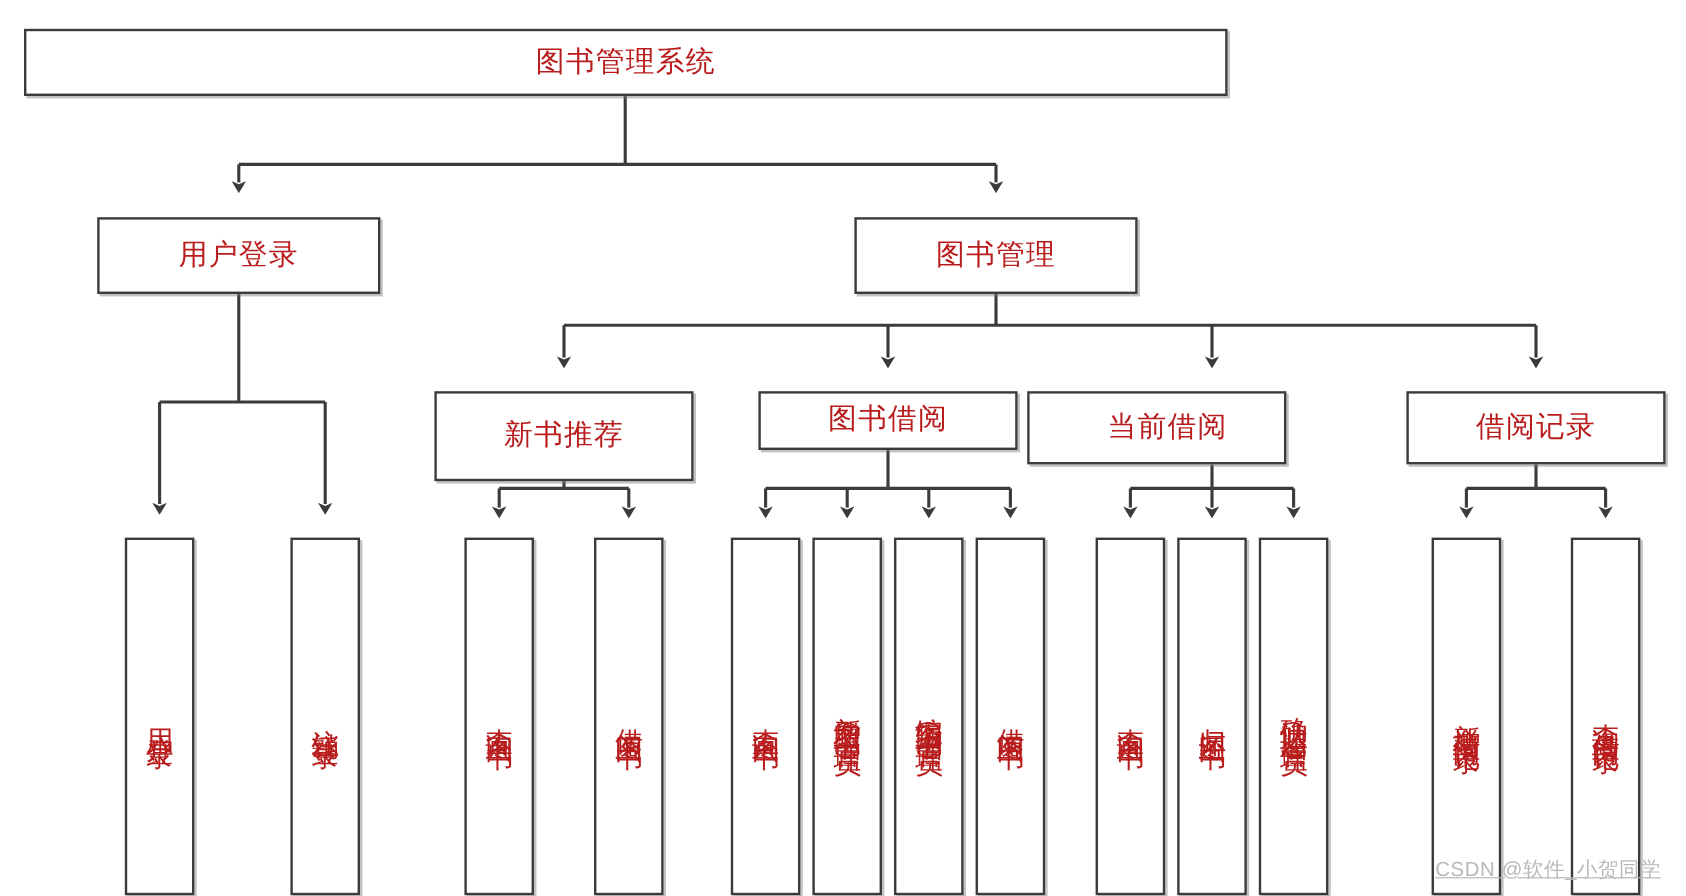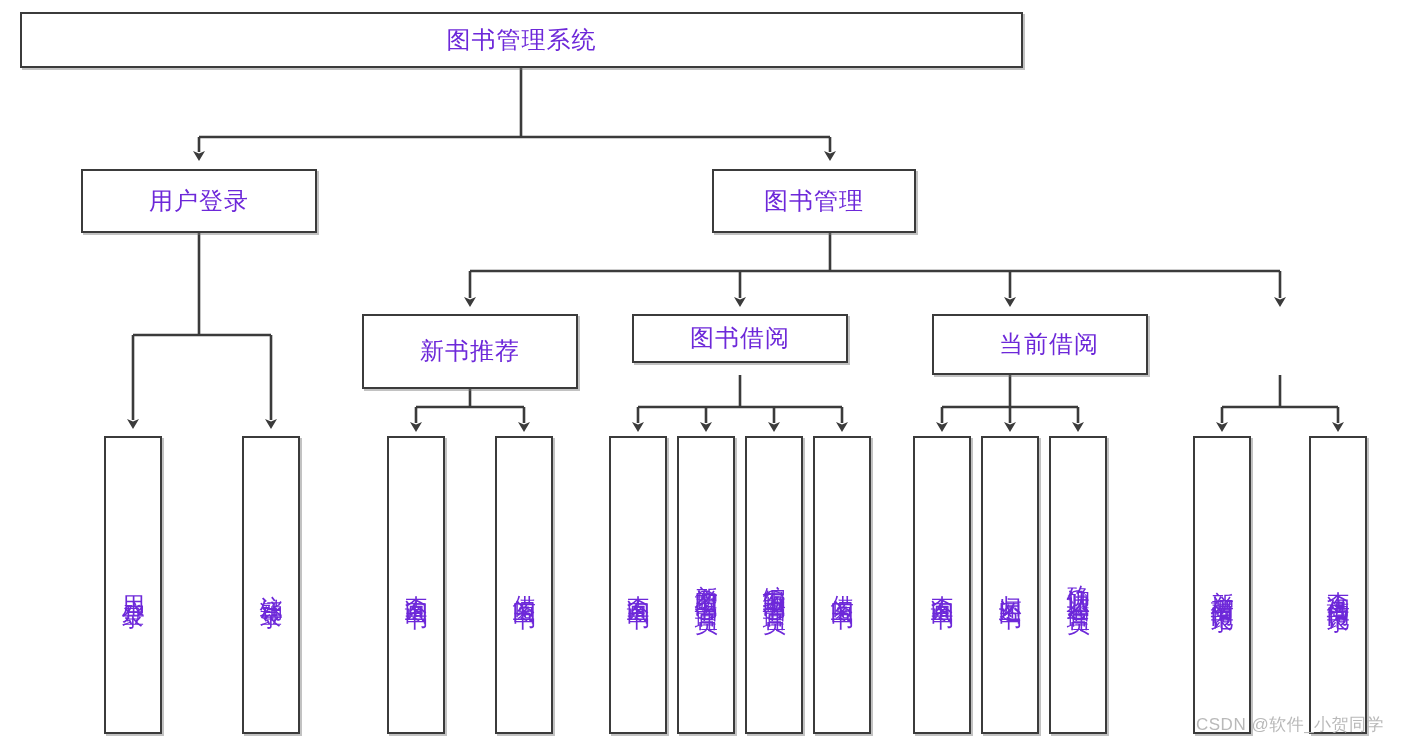--- a/index.html
+++ b/index.html
@@ -27,21 +27,22 @@
   }
   .node {
     position: absolute;
     box-sizing: border-box;
     background: #ffffff;
     border: 2px solid #3b3b3b;
     box-shadow: 2px 2px 0 rgba(120,120,120,0.45);
     display: flex;
     align-items: center;
     justify-content: center;
-    color: #6d28d9;
+    color: #b91c1c;
+    margin-top: 12px;
   }
   .node.horizontal {
     font-size: 24px;
     letter-spacing: 1px;
     line-height: 1.1;
   }
   .node.vertical {
     writing-mode: vertical-rl;
     text-orientation: upright;
     font-size: 23px;
@@ -54,20 +55,21 @@
     white-space: nowrap;
   }
   #watermark {
     position: absolute;
     left: 1196px;
     top: 713px;
     font-size: 17px;
     color: #b9b9b9;
     white-space: nowrap;
     letter-spacing: 0.5px;
+    text-decoration: underline;
   }
 </style>
 </head>
 <body>
 
 <div id="canvas">
 
   <svg class="edges" viewBox="0 0 1405 747">
     <defs>
       <marker id="arrow" markerWidth="10" markerHeight="12" refX="1" refY="6" orient="auto" markerUnits="userSpaceOnUse">
@@ -118,32 +120,35 @@
     </g>
   </svg>
 
   <div class="node horizontal" style="left:20px; top:12px; width:1003px; height:56px;">
     <span class="label">图书管理系统</span>
   </div>
 
   <div class="node horizontal" style="left:81px; top:169px; width:236px; height:64px;">
     <span class="label">用户登录</span>
   </div>
-  <div class="node horizontal" style="left:712px; top:169px; width:204px; height:64px;">
+  <div class="node horizontal" style="left:712px; top:169px; width:236px; height:64px;">
     <span class="label">图书管理</span>
   </div>
 
   <div class="node horizontal" style="left:362px; top:314px; width:216px; height:75px;">
     <span class="label">新书推荐</span>
   </div>
   <div class="node horizontal" style="left:632px; top:314px; width:216px; height:49px;">
     <span class="label">图书借阅</span>
   </div>
-  <div class="node horizontal" style="left:932px; top:314px; width:216px; height:61px;padding-left:18px;">
+  <div class="node horizontal" style="left:856px; top:314px; width:216px; height:61px;padding-left:18px;">
     <span class="label">当前借阅</span>
+  </div>
+  <div class="node horizontal" style="left:1172px; top:314px; width:216px; height:61px;">
+    <span class="label">借阅记录</span>
   </div>
 
   <div class="node vertical" style="left:104px; top:436px; width:58px; height:298px;">
     <span class="label">用户登录</span>
   </div>
   <div class="node vertical" style="left:242px; top:436px; width:58px; height:298px;">
     <span class="label">注销登录</span>
   </div>
 
   <div class="node vertical" style="left:387px; top:436px; width:58px; height:298px;">

